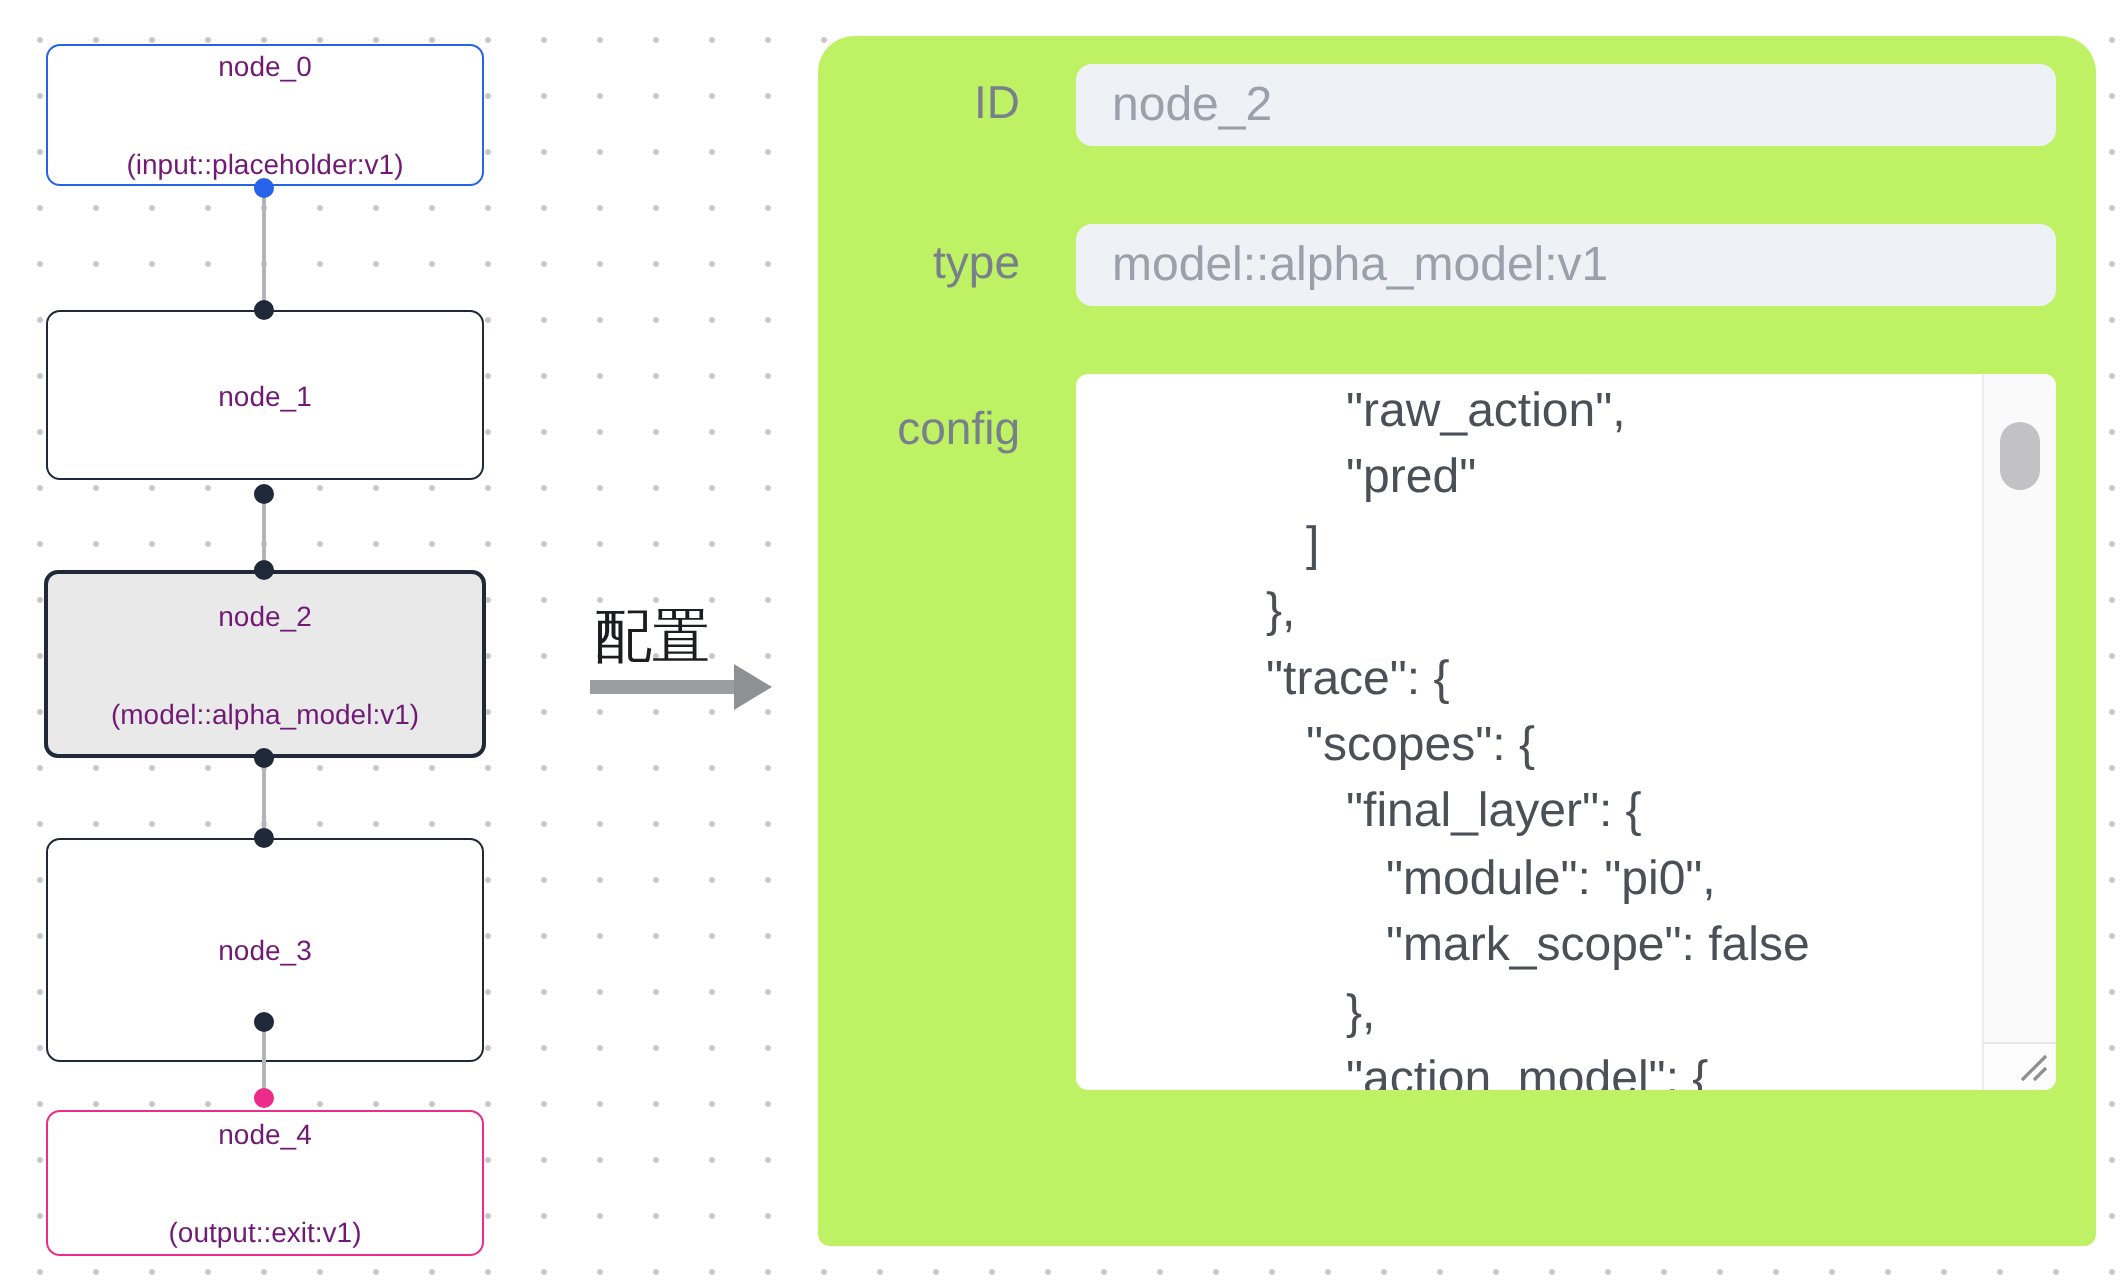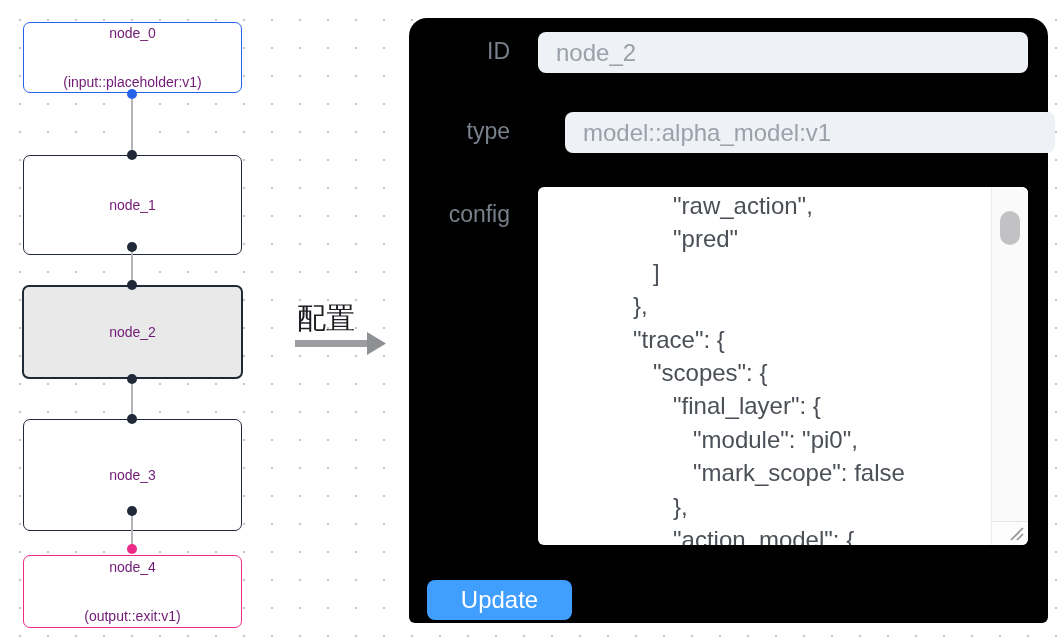--- a/index.html
+++ b/index.html
@@ -28,21 +28,21 @@
     align-items: center;
     justify-content: center;
     text-align: center;
     font-size: 14px;
     line-height: 18px;
     color: #701a75;
     gap: 31px;
   }
   .node .sub { max-width: 158px; word-break: break-all; }
   .node-0 { top: 22px;  height: 71px; border-color: #2563eb; }
-  .node-1 { top: 155px; height: 100px; }
+  .node-1 { top: 155px; height: 85px; }
   .node-2 { top: 285px; height: 94px; left: 22px; width: 221px;
             border-width: 2px; background: #e9e9ea; }
   .node-3 { top: 419px; height: 112px; }
   .node-4 { top: 555px; height: 73px; border-color: #ed2b88; }
 
   .edge {
     position: absolute;
     left: 131px;
     width: 2px;
     background: #b4b4ba;
@@ -76,21 +76,21 @@
     color: #1b1d21;
     font-family: "Liberation Sans", sans-serif;
   }
   .cfg-arrow { position: absolute; left: 293px; top: 328px; }
 
   
   .panel {
     position: absolute;
     left: 409px; top: 18px;
     width: 639px; height: 605px;
-    background: #000000;
+    background: #bef264;
     border-radius: 18px 18px 6px 6px;
   }
   .field-label {
     position: absolute;
     left: 0; width: 101px;
     text-align: right;
     font-size: 23px;
     color: #78808c;
   }
   .lbl-id     { top: 20px; }
@@ -104,21 +104,21 @@
     background: #eef1f5;
     border: none;
     border-radius: 8px;
     padding: 0 18px;
     font-family: "Liberation Sans", sans-serif;
     font-size: 24px;
     color: #9aa1ab;
     outline: none;
   }
   .inp-id   { top: 14px; }
-  .inp-type { top: 94px; margin-left: 27px; }
+  .inp-type { top: 94px; }
 
   .config-wrap {
     position: absolute;
     left: 129px; top: 169px;
     width: 490px; height: 358px;
     background: #ffffff;
     border-radius: 6px;
     overflow: hidden;
   }
   .config-text {
@@ -174,20 +174,21 @@
 
 <div class="node node-0">
   <div>node_0</div>
   <div class="sub">(input::placeholder:v1)</div>
 </div>
 <div class="node node-1">
   <div>node_1</div>
 </div>
 <div class="node node-2">
   <div>node_2</div>
+  <div class="sub">(model::alpha_model:v1)</div>
 </div>
 <div class="node node-3">
   <div>node_3</div>
 </div>
 <div class="node node-4">
   <div>node_4</div>
   <div class="sub">(output::exit:v1)</div>
 </div>
 
 <div class="edge edge-0"></div>
@@ -235,14 +236,13 @@
       <div class="scroll-thumb"></div>
     </div>
     <div class="scroll-corner">
       <svg class="resize-grip" width="18" height="18" viewBox="0 0 18 18">
         <line x1="4" y1="16" x2="16" y2="4" stroke="#8f8f8f" stroke-width="1.6"></line>
         <line x1="10" y1="16" x2="16" y2="10" stroke="#8f8f8f" stroke-width="1.6"></line>
       </svg>
     </div>
   </div>
 
-  <button class="update-btn">Update</button>
 </div>
 
 </body></html>

